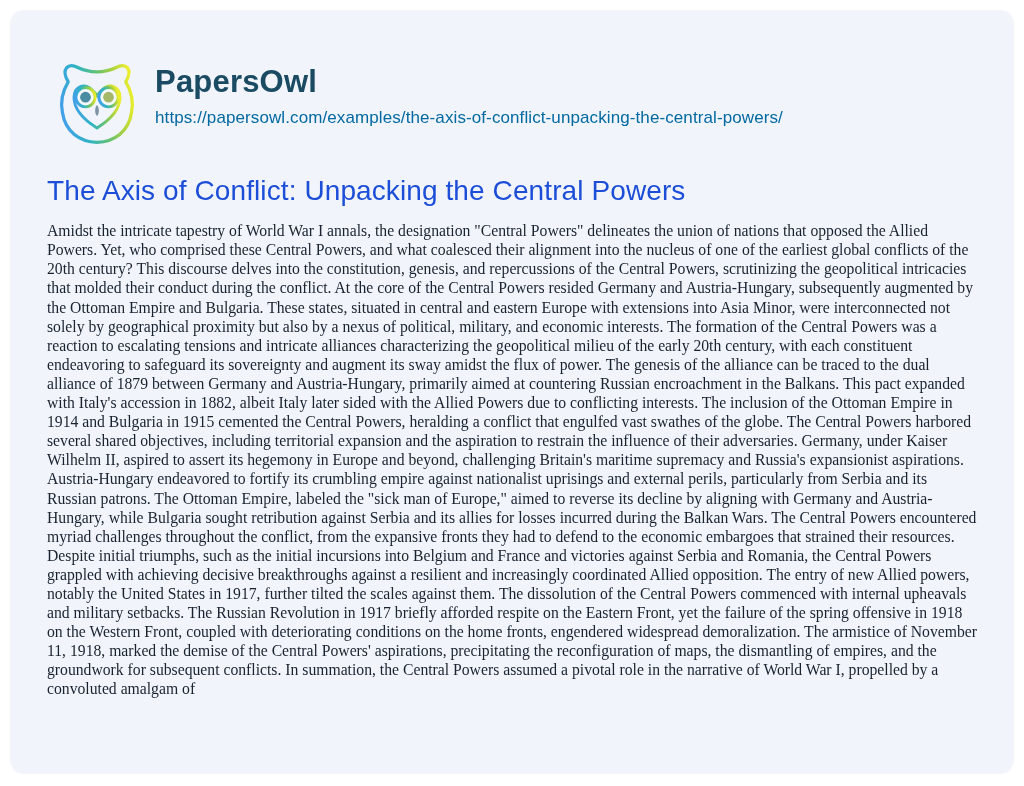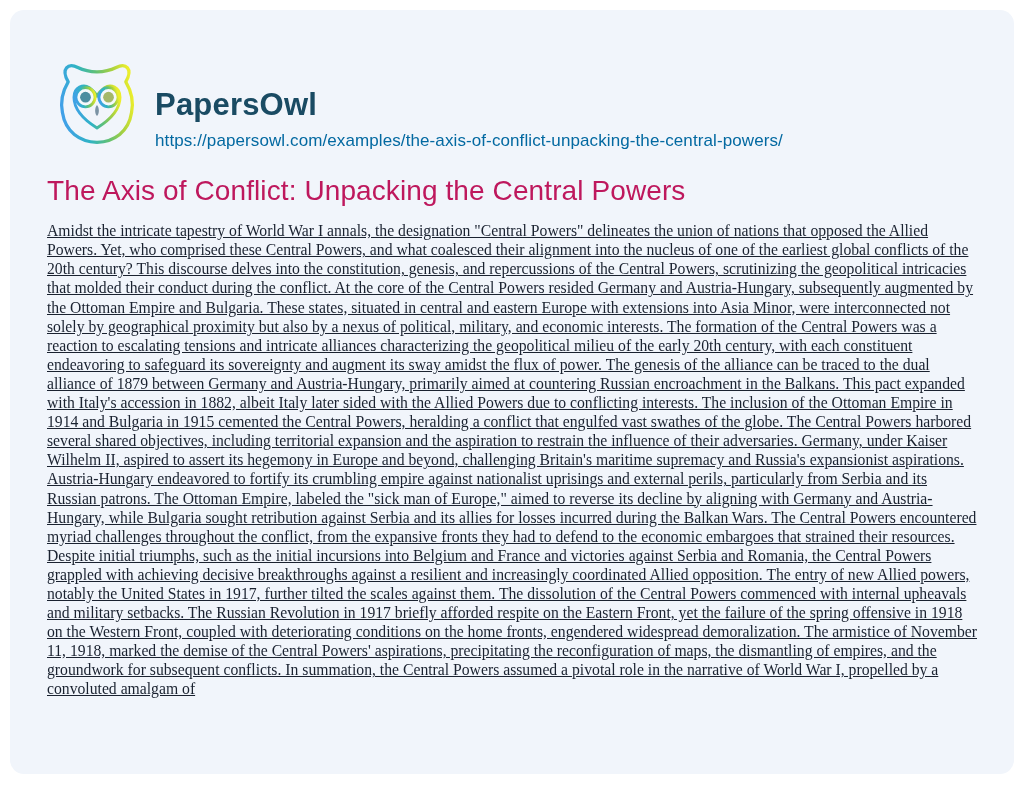--- a/index.html
+++ b/index.html
@@ -17,21 +17,21 @@
     width: 1004px;
     height: 764px;
     background: #f1f5fb;
     border-radius: 14px;
     box-sizing: border-box;
     padding: 45px 36px 0 37px;
     overflow: hidden;
   }
   .header {
     display: flex;
-    align-items: flex-end;
+    align-items: flex-start;
   }
   .logo {
     width: 100px;
     height: 96px;
     flex: 0 0 auto;
   }
   .brand-block {
     margin-left: 8px;
     padding-top: 10px;
   }
@@ -47,32 +47,31 @@
     font-size: 17px;
     color: #0369a1;
     text-decoration: none;
     display: inline-block;
     letter-spacing: 0.1px;
   }
   .article-title {
     margin: 24px 0 0 0;
     font-size: 28px;
     font-weight: 400;
-    color: #be185d;
+    color: #1d4ed8;
     letter-spacing: 0.1px;
     line-height: 1.15;
   }
   .article-body {
     margin: 14px 0 0 0;
     font-family: "Liberation Serif", serif;
     font-size: 15.7px;
     line-height: 19.1px;
     color: #1a2230;
     text-align: left;
-    text-decoration: underline;
   }
 </style>
 </head>
 <body>
 
 <div class="page-card">
 
   <div class="header">
 
     <svg class="logo" viewBox="0 0 104 100" aria-hidden="true">

